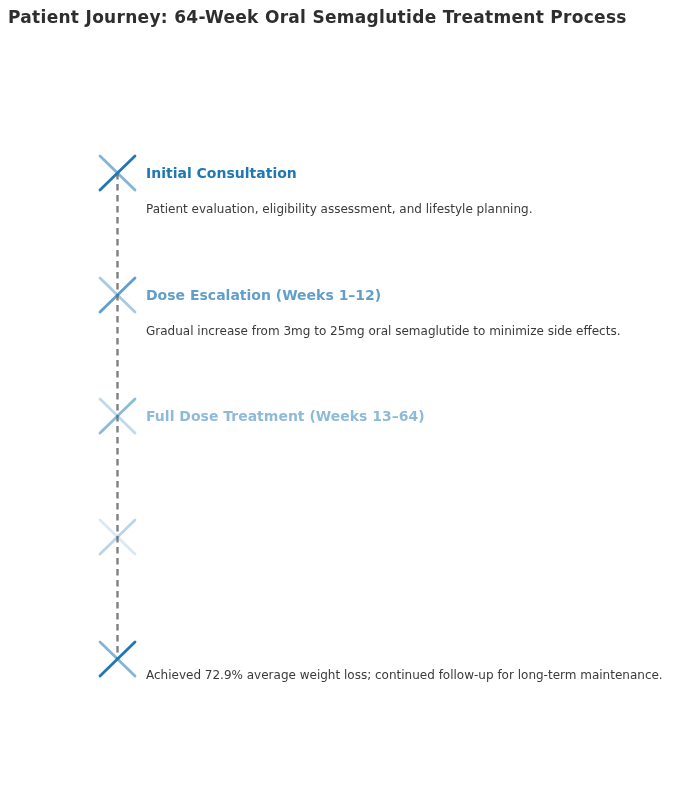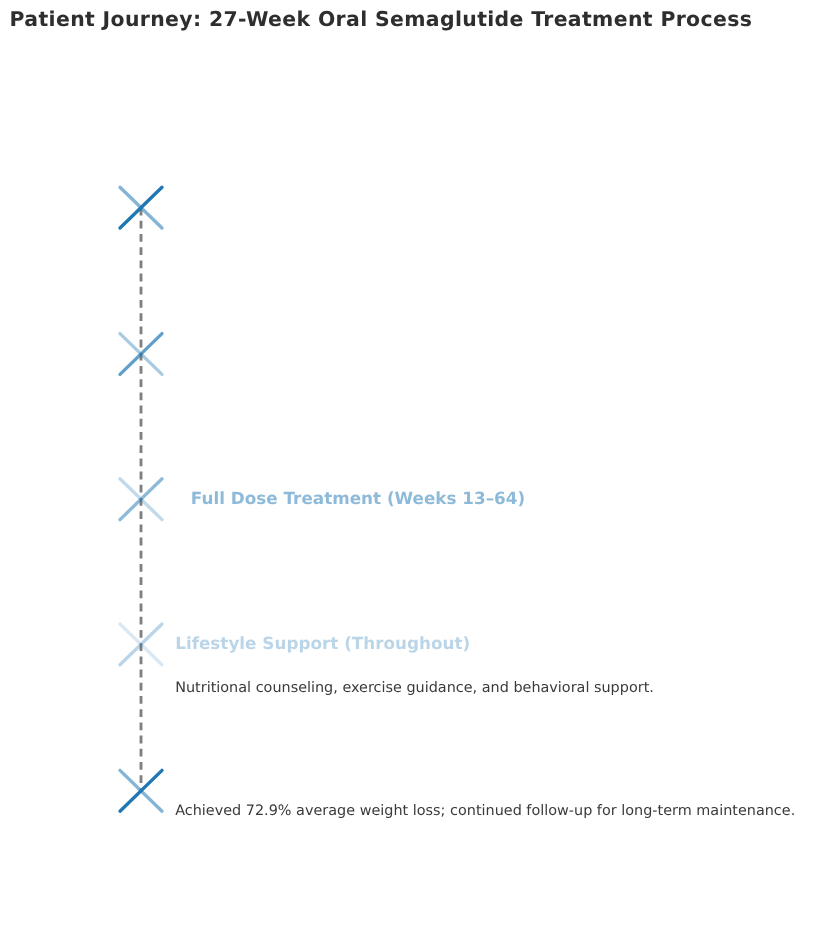--- a/index.html
+++ b/index.html
@@ -66,21 +66,21 @@
     line-height: 18px;
     color: var(--desc_text, #3a3a3a);
     white-space: nowrap;
   }
 </style>
 </head>
 <body>
 
 <div class="canvas">
 
-  <div class="main-title">Patient Journey: 27-Week Oral Semaglutide Treatment Process</div>
+  <div class="main-title">Patient Journey: 64-Week Oral Semaglutide Treatment Process</div>
 
   <svg class="timeline-svg" width="695" height="790" viewBox="0 0 695 790">
     <line class="connector" x1="117.5" y1="173" x2="117.5" y2="659"></line>
 
     <g style="opacity: 1;">
       <line class="marker-light" x1="100" y1="156" x2="135" y2="190"></line>
       <line class="marker-dark" x1="135" y1="156" x2="100" y2="190"></line>
     </g>
     <g style="opacity: 0.7;">
       <line class="marker-light" x1="100" y1="278" x2="135" y2="312"></line>
@@ -94,29 +94,33 @@
       <line class="marker-light" x1="100" y1="520" x2="135" y2="554"></line>
       <line class="marker-dark" x1="135" y1="520" x2="100" y2="554"></line>
     </g>
     <g style="opacity: 1;">
       <line class="marker-light" x1="100" y1="642" x2="135" y2="676"></line>
       <line class="marker-dark" x1="135" y1="642" x2="100" y2="676"></line>
     </g>
   </svg>
 
   <div class="step" style="top:163px">
+    <div class="step-title" style="opacity: 1;">Initial Consultation</div>
+    <div class="step-desc">Patient evaluation, eligibility assessment, and lifestyle planning.</div>
   </div>
 
+  <div class="step" style="top:285px">
+    <div class="step-title" style="opacity: 0.7;">Dose Escalation (Weeks 1–12)</div>
+    <div class="step-desc">Gradual increase from 3mg to 25mg oral semaglutide to minimize side effects.</div>
+  </div>
 
   <div class="step" style="top:406px">
-    <div class="step-title" style="opacity: 0.5; margin-left: 13px;">Full Dose Treatment (Weeks 13–64)</div>
+    <div class="step-title" style="opacity: 0.5;">Full Dose Treatment (Weeks 13–64)</div>
   </div>
 
   <div class="step" style="top:527px">
-    <div class="step-title" style="opacity: 0.3;">Lifestyle Support (Throughout)</div>
-    <div class="step-desc">Nutritional counseling, exercise guidance, and behavioral support.</div>
   </div>
 
   <div class="step" style="top:649px">
     <div class="step-desc">Achieved 72.9% average weight loss; continued follow-up for long-term maintenance.</div>
   </div>
 
 </div>
 
 </body></html>

